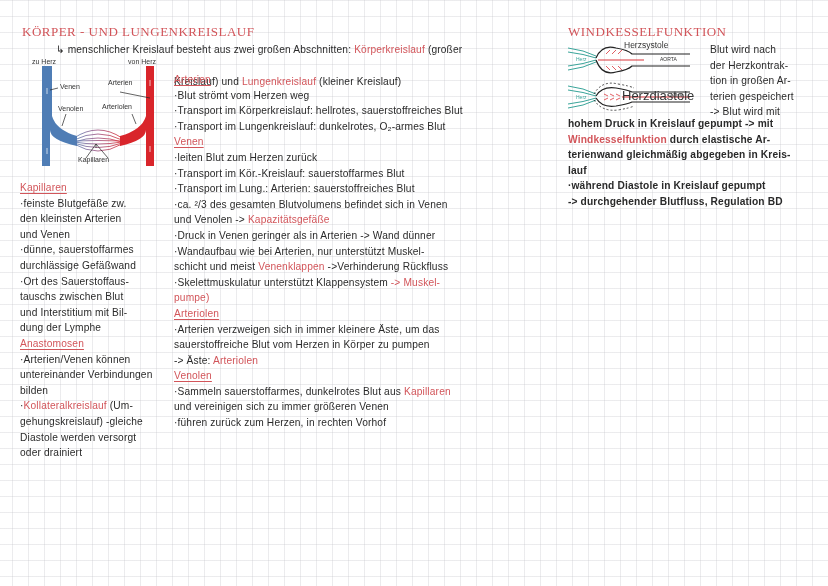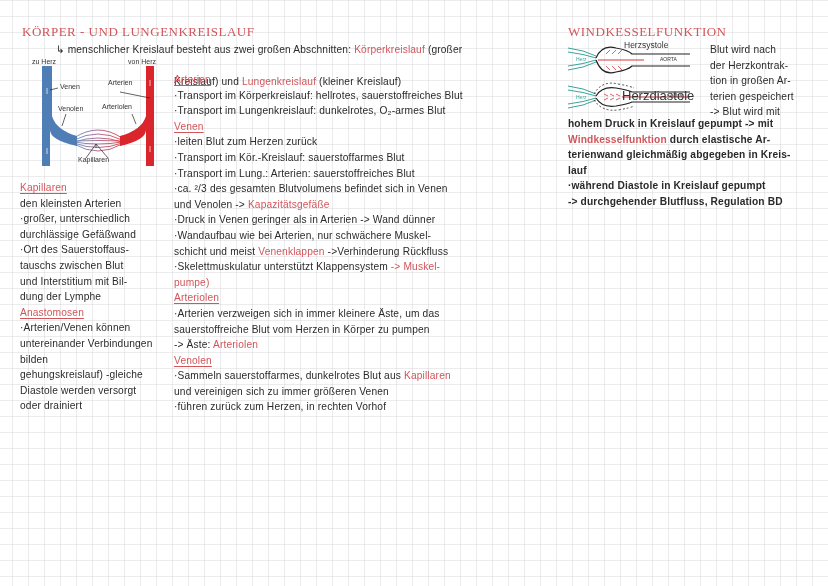--- a/index.html
+++ b/index.html
@@ -83,49 +83,53 @@
   <span class="abs small" style="left:106px;top:0px;">von Herz</span>
   <span class="abs small" style="left:38px;top:25px;">Venen</span>
   <span class="abs small" style="left:86px;top:21px;">Arterien</span>
   <span class="abs small" style="left:36px;top:47px;">Venolen</span>
   <span class="abs small" style="left:80px;top:45px;">Arteriolen</span>
   <span class="abs small" style="left:56px;top:98px;">Kapillaren</span>
 </div>
 
 <div class="abs hand" style="left:20px;top:180px;">
   <span class="line head">Kapillaren</span>
+  <span class="line">·feinste Blutgefäße zw.</span>
   <span class="line">den kleinsten Arterien</span>
-  <span class="line">·großer, unterschiedlich</span>
+  <span class="line">und Venen</span>
+  <span class="line">·dünne, sauerstoffarmes</span>
   <span class="line">durchlässige Gefäßwand</span>
   <span class="line">·Ort des Sauerstoffaus-</span>
   <span class="line">tauschs zwischen Blut</span>
   <span class="line">und Interstitium mit Bil-</span>
   <span class="line">dung der Lymphe</span>
   <span class="line head">Anastomosen</span>
   <span class="line">·Arterien/Venen können</span>
   <span class="line">untereinander Verbindungen</span>
   <span class="line">bilden</span>
+  <span class="line"><span>·</span><span class="red">Kollateralkreislauf</span><span> (Um-</span></span>
   <span class="line">gehungskreislauf) -gleiche</span>
   <span class="line">Diastole werden versorgt</span>
   <span class="line">oder drainiert</span>
 </div>
 
 <div class="abs hand" style="left:174px;top:72px;">
   <span class="line head">Arterien</span>
+  <span class="line">·Blut strömt vom Herzen weg</span>
   <span class="line">·Transport im Körperkreislauf: hellrotes, sauerstoffreiches Blut</span>
   <span class="line">·Transport im Lungenkreislauf: dunkelrotes, O₂-armes Blut</span>
 
   <span class="line head">Venen</span>
   <span class="line">·leiten Blut zum Herzen zurück</span>
   <span class="line">·Transport im Kör.-Kreislauf: sauerstoffarmes Blut</span>
   <span class="line">·Transport im Lung.: Arterien: sauerstoffreiches Blut</span>
   <span class="line">·ca. ²/3 des gesamten Blutvolumens befindet sich in Venen</span>
   <span class="line"><span>und Venolen -&gt; </span><span class="red">Kapazitätsgefäße</span></span>
   <span class="line">·Druck in Venen geringer als in Arterien -&gt; Wand dünner</span>
-  <span class="line">·Wandaufbau wie bei Arterien, nur schwächere Muskel-</span>
+  <span class="line">·Wandaufbau wie bei Arterien, nur unterstützt Muskel-</span>
   <span class="line"><span>schicht und meist </span><span class="red">Venenklappen</span><span> -&gt;Verhinderung Rückfluss</span></span>
   <span class="line"><span>·Skelettmuskulatur unterstützt Klappensystem </span><span class="red">-&gt; Muskel-</span></span>
   <span class="line red">pumpe)</span>
 
   <span class="line head">Arteriolen</span>
   <span class="line">·Arterien verzweigen sich in immer kleinere Äste, um das</span>
   <span class="line">sauerstoffreiche Blut vom Herzen in Körper zu pumpen</span>
   <span class="line"><span> -&gt; Äste: </span><span class="red">Arteriolen</span></span>
 
   <span class="line head">Venolen</span>

